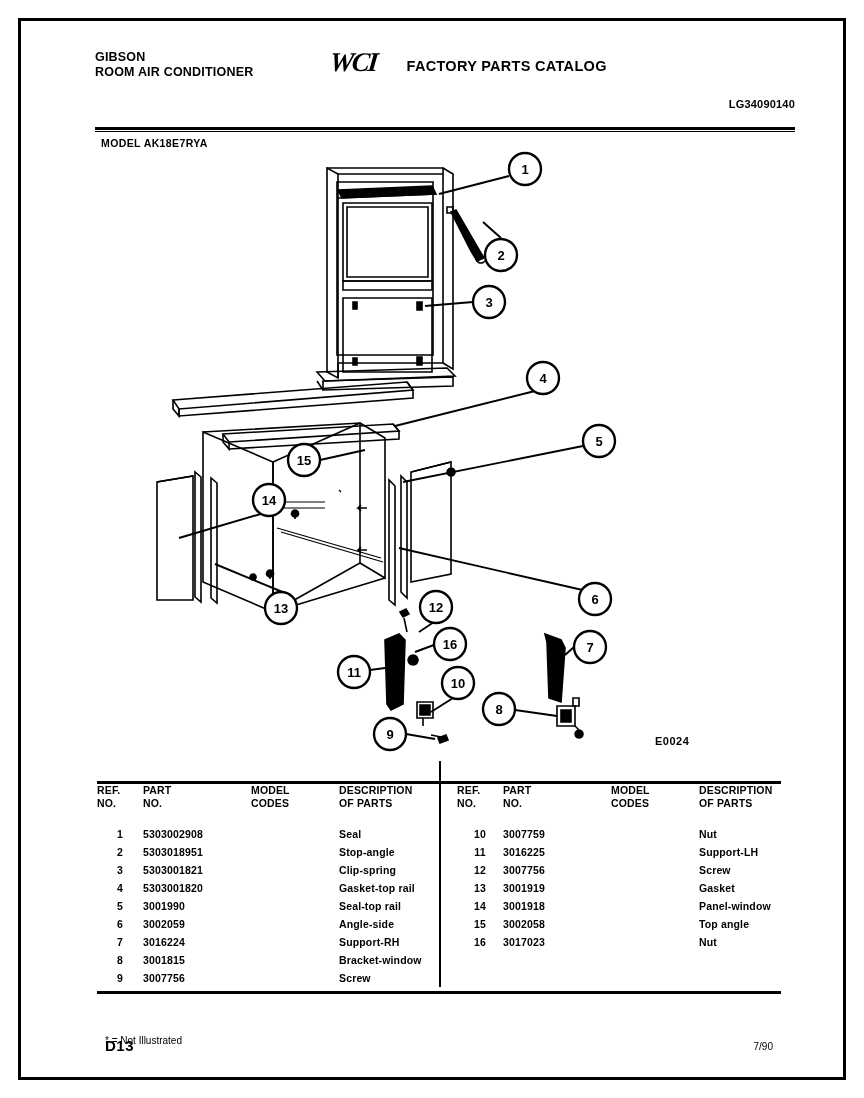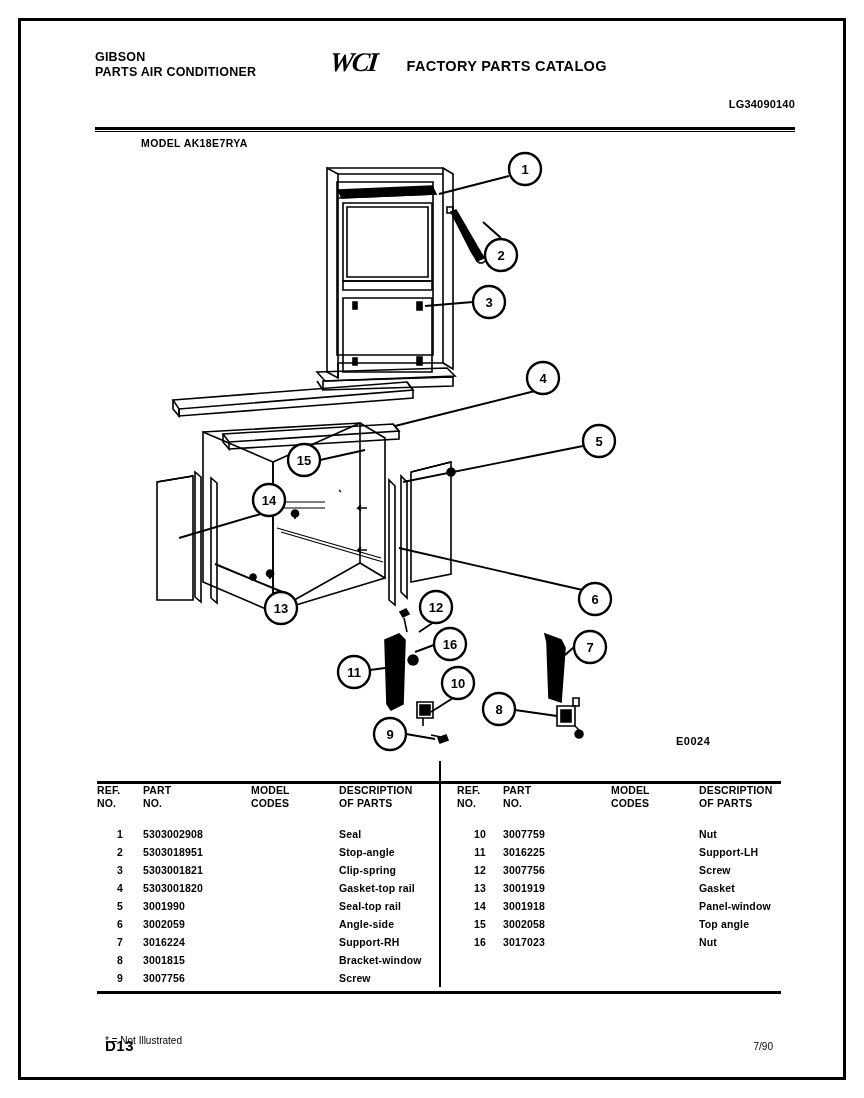--- a/index.html
+++ b/index.html
@@ -99,35 +99,34 @@
     height: 1px;
     background: #000;
   }
   .model-line {
     position: absolute;
     left: 101px;
     top: 137px;
     font-size: 10.5px;
     font-weight: bold;
     letter-spacing: 0.4px;
-    margin-left: 40px;
   }
 
   
   .illus {
     position: absolute;
     left: 95px;
     top: 150px;
     width: 700px;
     height: 620px;
   }
   .illus svg { display: block; }
   .diagram-code {
     position: absolute;
-    left: 581px;
+    left: 560px;
     top: 585px;
     font-size: 11px;
     font-weight: bold;
     letter-spacing: 0.5px;
   }
 
   
   .table-wrap {
     position: absolute;
     left: 97px;
@@ -244,21 +243,21 @@
 </head>
 <body>
 
 <div id="page">
 
   <div class="page-frame"></div>
 
   <div class="header">
     <div class="brand">
       <div>GIBSON</div>
-      <div>PARTS AIR CONDITIONER</div>
+      <div>ROOM AIR CONDITIONER</div>
     </div>
     <div class="wci-group">
       <span class="wci-logo">WCI</span>
       <span class="wci-text">FACTORY PARTS CATALOG</span>
     </div>
     <div class="catalog-no">LG34090140</div>
   </div>
 
   <div class="rule-thick"></div>
   <div class="rule-thin"></div>

